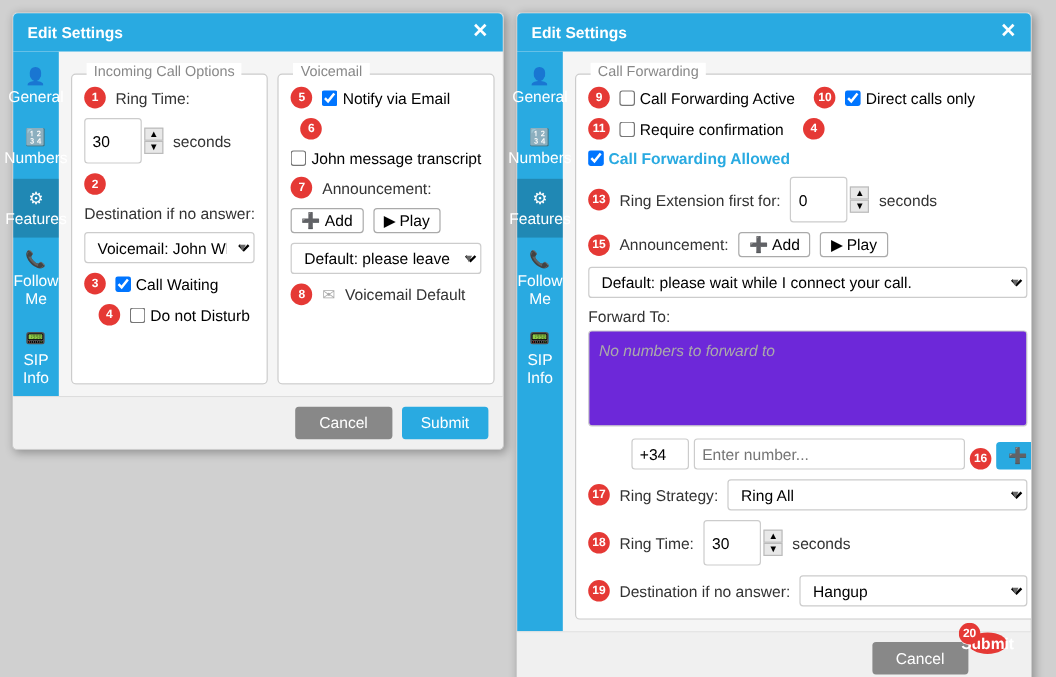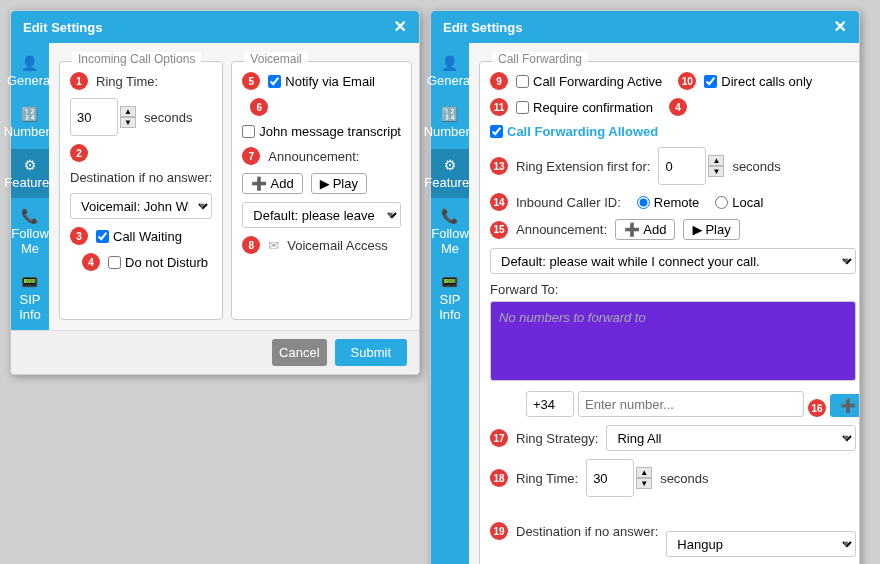--- a/index.html
+++ b/index.html
@@ -40,21 +40,21 @@
     
     select { border: 1px solid #ccc; border-radius: 3px; padding: 3px 6px; height: 26px; background: white; cursor: pointer; }
 
     
     input[type="checkbox"] { cursor: pointer; }
 
     
     input[type="radio"] { cursor: pointer; }
 
     
-    .btn-cancel { background: #888; color: white; border: none; border-radius: 3px; padding: 6px 7px; cursor: pointer; font-size: 13px; }
+    .btn-cancel { background: #888; color: white; border: none; border-radius: 3px; padding: 6px 20px; cursor: pointer; font-size: 13px; }
     .btn-submit { background: #29aae1; color: white; border: none; border-radius: 3px; padding: 6px 16px; cursor: pointer; font-size: 13px; }
     .btn-submit-badge { position: absolute; top: -8px; left: -8px; width: 18px; height: 18px; background: #e53935; color: white; border-radius: 50%; font-size: 10px; font-weight: bold; display: flex; align-items: center; justify-content: center; }
     .btn-small { background: white; border: 1px solid #aaa; border-radius: 3px; padding: 2px 8px; cursor: pointer; font-size: 12px; display: flex; align-items: center; gap: 3px; }
     .btn-add { background: #29aae1; color: white; border: none; border-radius: 3px; padding: 4px 10px; cursor: pointer; font-size: 12px; display: flex; align-items: center; gap: 3px; }
 
     
     .dialog-footer { padding: 8px 12px; display: flex; justify-content: flex-end; gap: 8px; border-top: 1px solid #ddd; background: #f0f0f0; border-radius: 0 0 4px 4px; }
 
     
     .num-input-wrap { display: flex; align-items: center; gap: 2px; }
@@ -180,21 +180,21 @@
             <div class="select-wrap" style="flex:1;">
               <select style="width:100%;">
                 <option>Default: please leave your message after the tone. Wh</option>
               </select>
             </div>
           </div>
 
           <div class="form-row">
             <span class="badge">8</span>
             <span style="color:#aaa;">✉</span>
-            <span class="form-label">Voicemail Access</span>
+            <span class="form-label">Voicemail Default</span>
           </div>
         </div>
       </div>
     </div>
     <div class="dialog-footer">
       <button class="btn-cancel">Cancel</button>
       <button class="btn-submit">Submit</button>
     </div>
   </div>
 
@@ -264,32 +264,20 @@
             <div class="num-input-wrap">
               <input type="number" value="0" style="width: 48px;">
               <div class="spinner-col">
                 <div class="spin-up">▲</div>
                 <div class="spin-down">▼</div>
               </div>
             </div>
             <span class="form-label">seconds</span>
           </div>
 
-          <div class="form-row">
-            <span class="badge">14</span>
-            <span class="form-label">Inbound Caller ID:</span>
-            <label class="checkbox-label" style="margin-left:8px;">
-              <input type="radio" name="caller_id" checked="" style="">
-              <span>Remote</span>
-            </label>
-            <label class="checkbox-label" style="margin-left:8px;">
-              <input type="radio" name="caller_id" style="">
-              <span>Local</span>
-            </label>
-          </div>
 
           <div class="form-row">
             <span class="badge">15</span>
             <span class="form-label">Announcement:</span>
             <button class="btn-small">
               <span>➕</span>
               <span>Add</span>
             </button>
             <button class="btn-small">
               <span>▶</span>
@@ -340,21 +328,21 @@
                 <div class="spin-up">▲</div>
                 <div class="spin-down">▼</div>
               </div>
             </div>
             <span class="form-label">seconds</span>
           </div>
 
           <div class="form-row">
             <span class="badge">19</span>
             <span class="form-label">Destination if no answer:</span>
-            <div class="select-wrap" style="flex:1;margin-top:26px;">
+            <div class="select-wrap" style="flex:1;">
               <select style="width:100%;">
                 <option>Hangup</option>
               </select>
             </div>
           </div>
 
         </div>
       </div>
     </div>
     <div class="dialog-footer">

